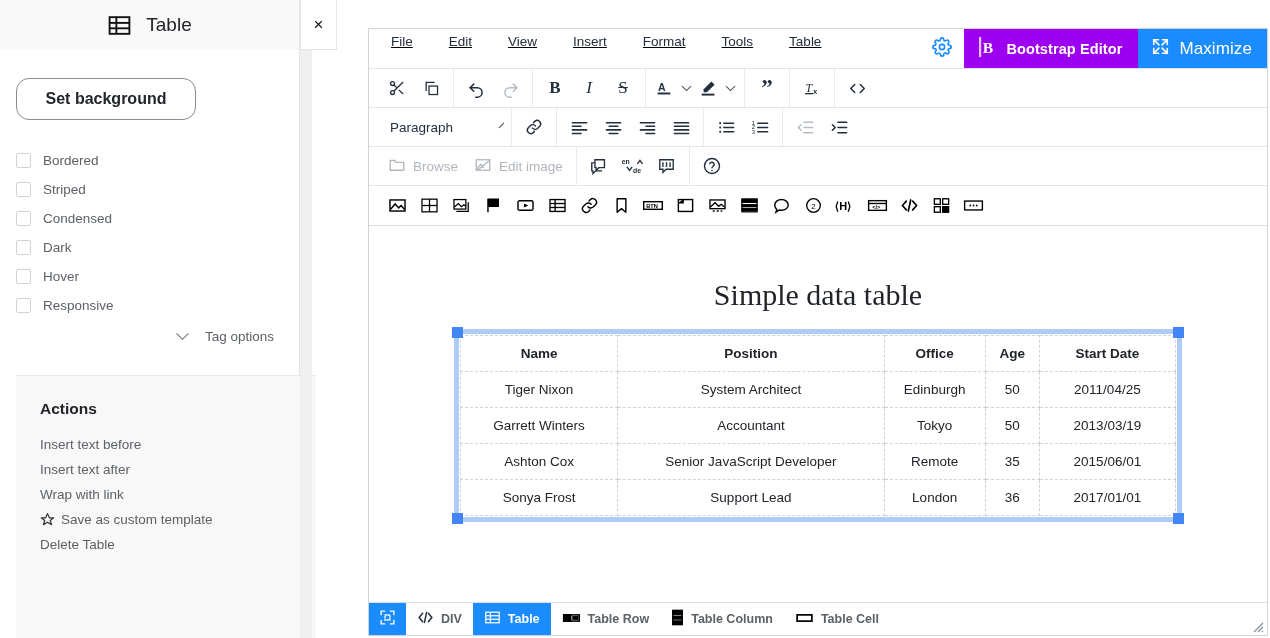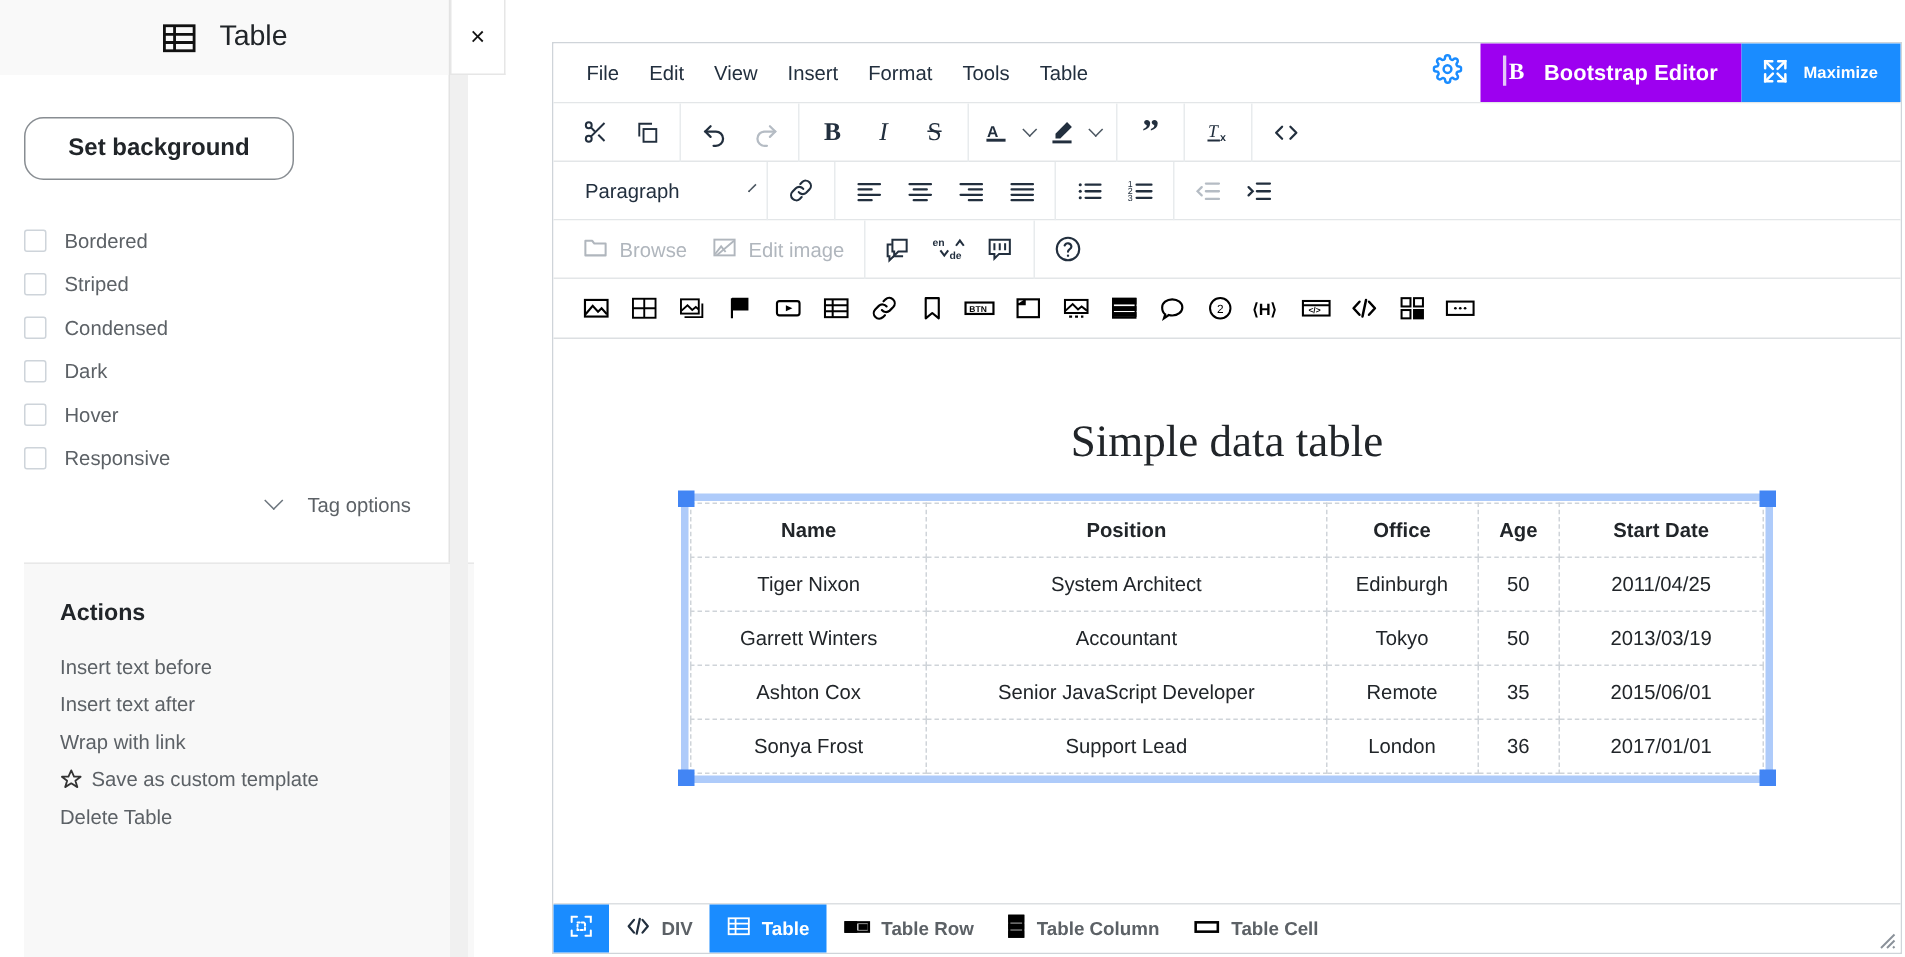--- a/index.html
+++ b/index.html
@@ -112,24 +112,25 @@
   }
 
   
   .menubar {
     height: 40px; min-height: 40px;
     display: flex; align-items: stretch;
     border-bottom: 1px solid #e3e6e8;
     background: #ffffff;
   }
   .menu-items {
-    display: flex; align-items: center;
+    display: flex; align-items: flex-start;
     padding-left: 12px;
-    gap: 0;
+    gap: 16px;
     flex: 1;
+    text-decoration: underline;
   }
   .menu-item {
     padding: 5px 10px;
     font-size: 13.5px; color: #222f3e;
     cursor: pointer; border-radius: 3px;
   }
   .gear-btn {
     width: 44px;
     display: flex; align-items: center; justify-content: center;
     cursor: pointer;
@@ -141,21 +142,21 @@
     padding: 0 16px 0 13px;
     font-size: 14.5px; font-weight: bold;
     cursor: pointer;
     letter-spacing: .1px;
   }
   .max-btn {
     background: #1a8cff;
     color: #ffffff;
     display: flex; align-items: center; gap: 9px;
     padding: 0 15px 0 13px;
-    font-size: 11px; font-weight: bold;
+    font-size: 17px; font-weight: normal;
     cursor: pointer;
     letter-spacing: .1px;
   }
 
   
   .tbar {
     display: flex; align-items: center;
     min-height: 39px; height: 39px;
     border-bottom: 1px solid #e3e6e8;
     background: #ffffff;

